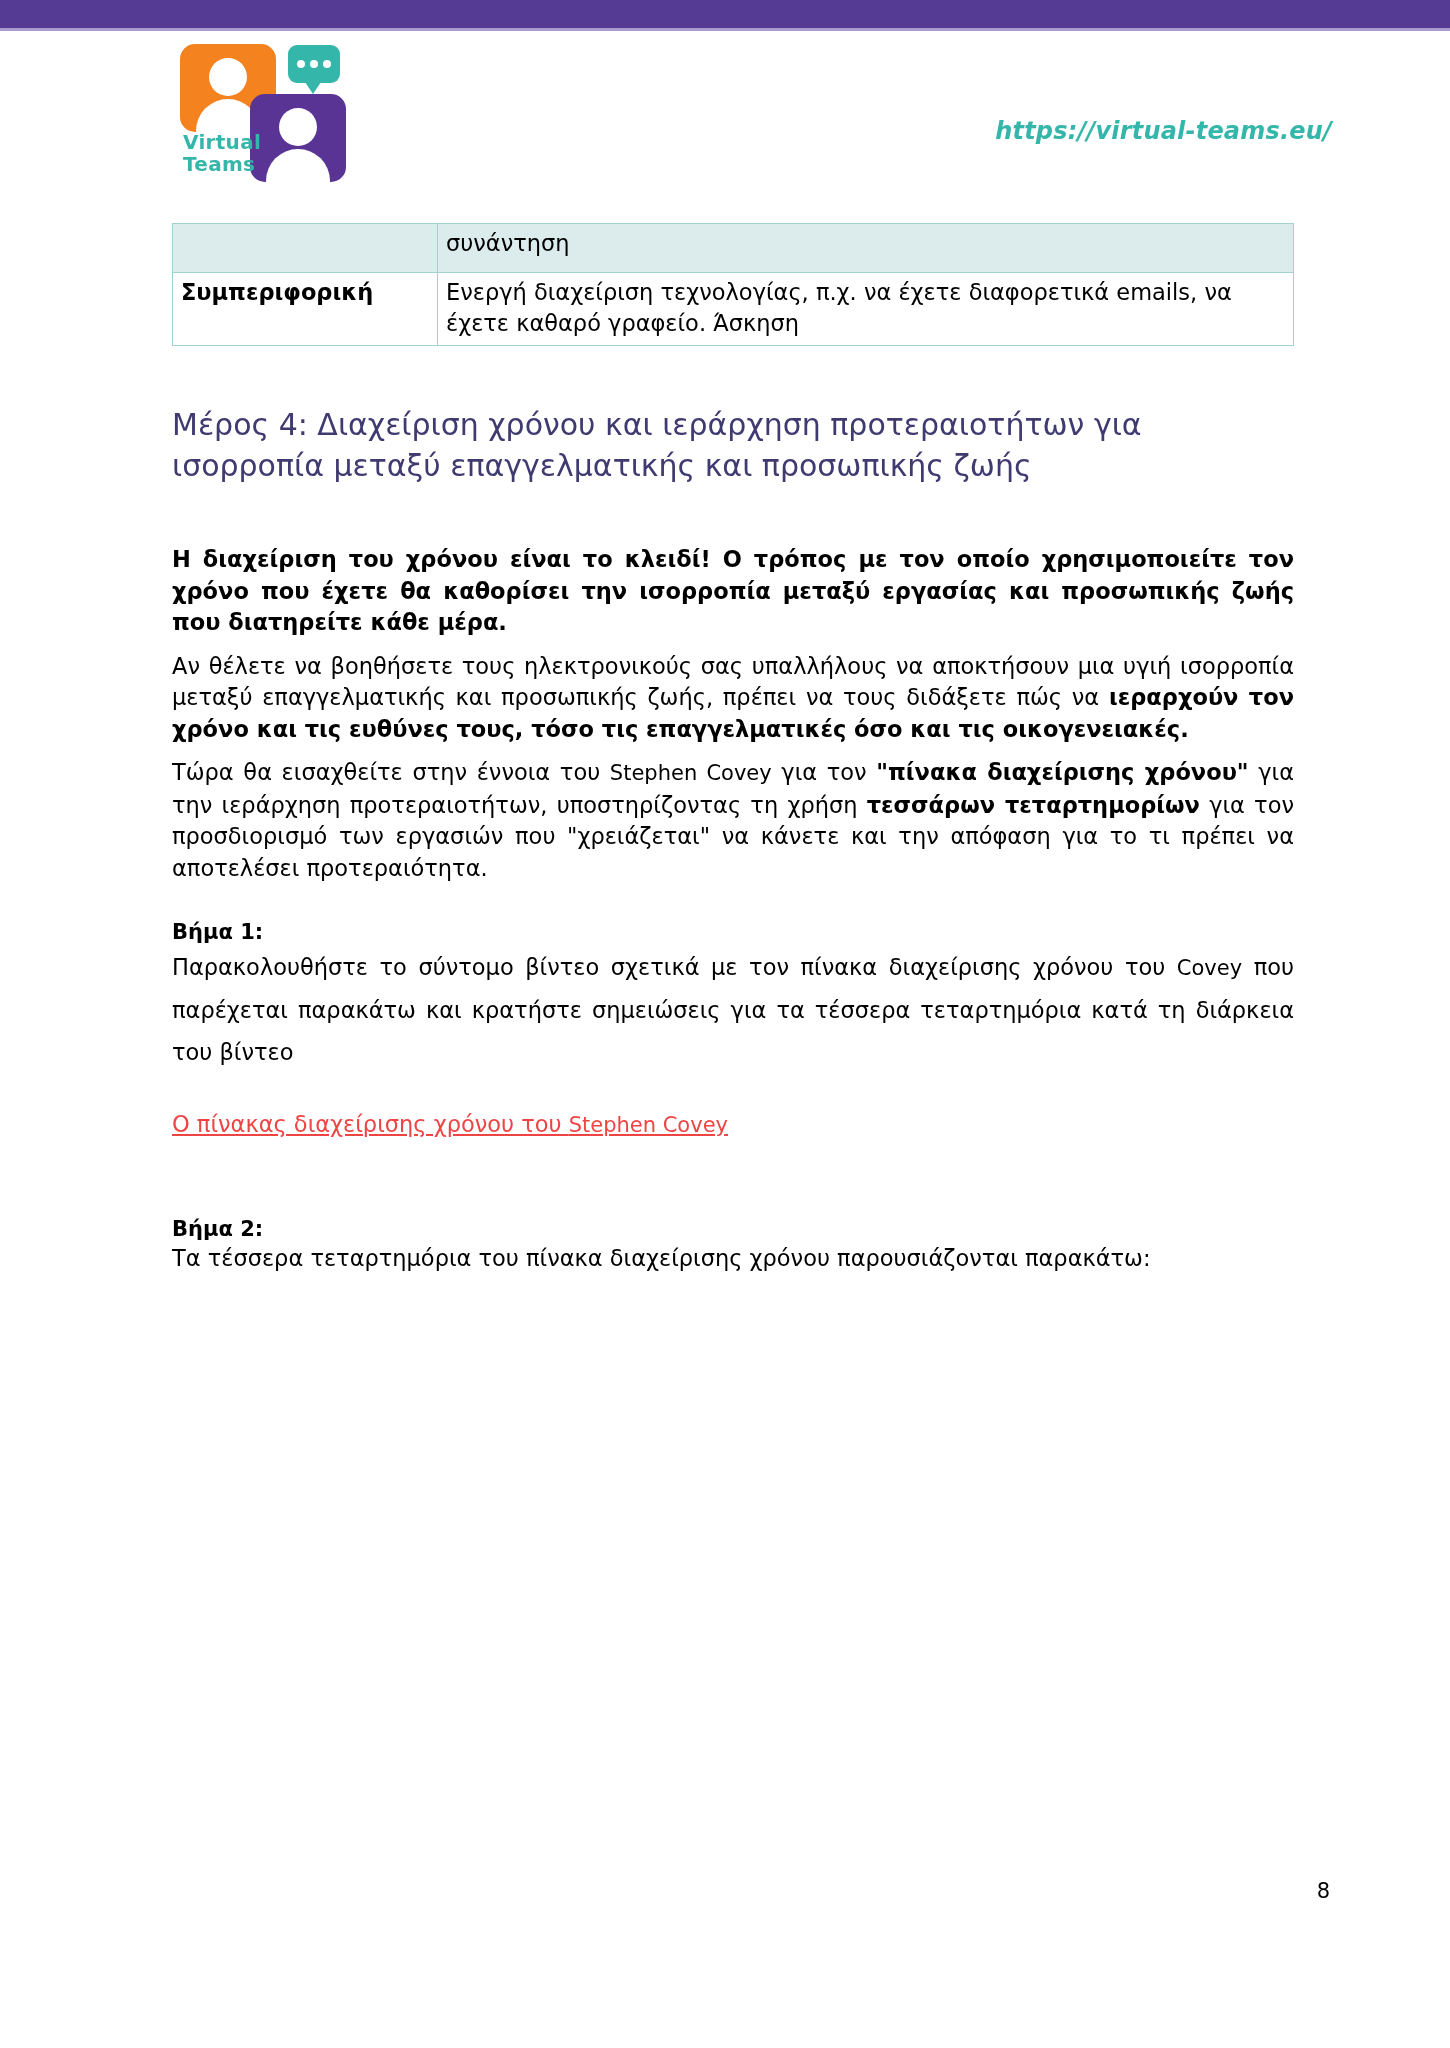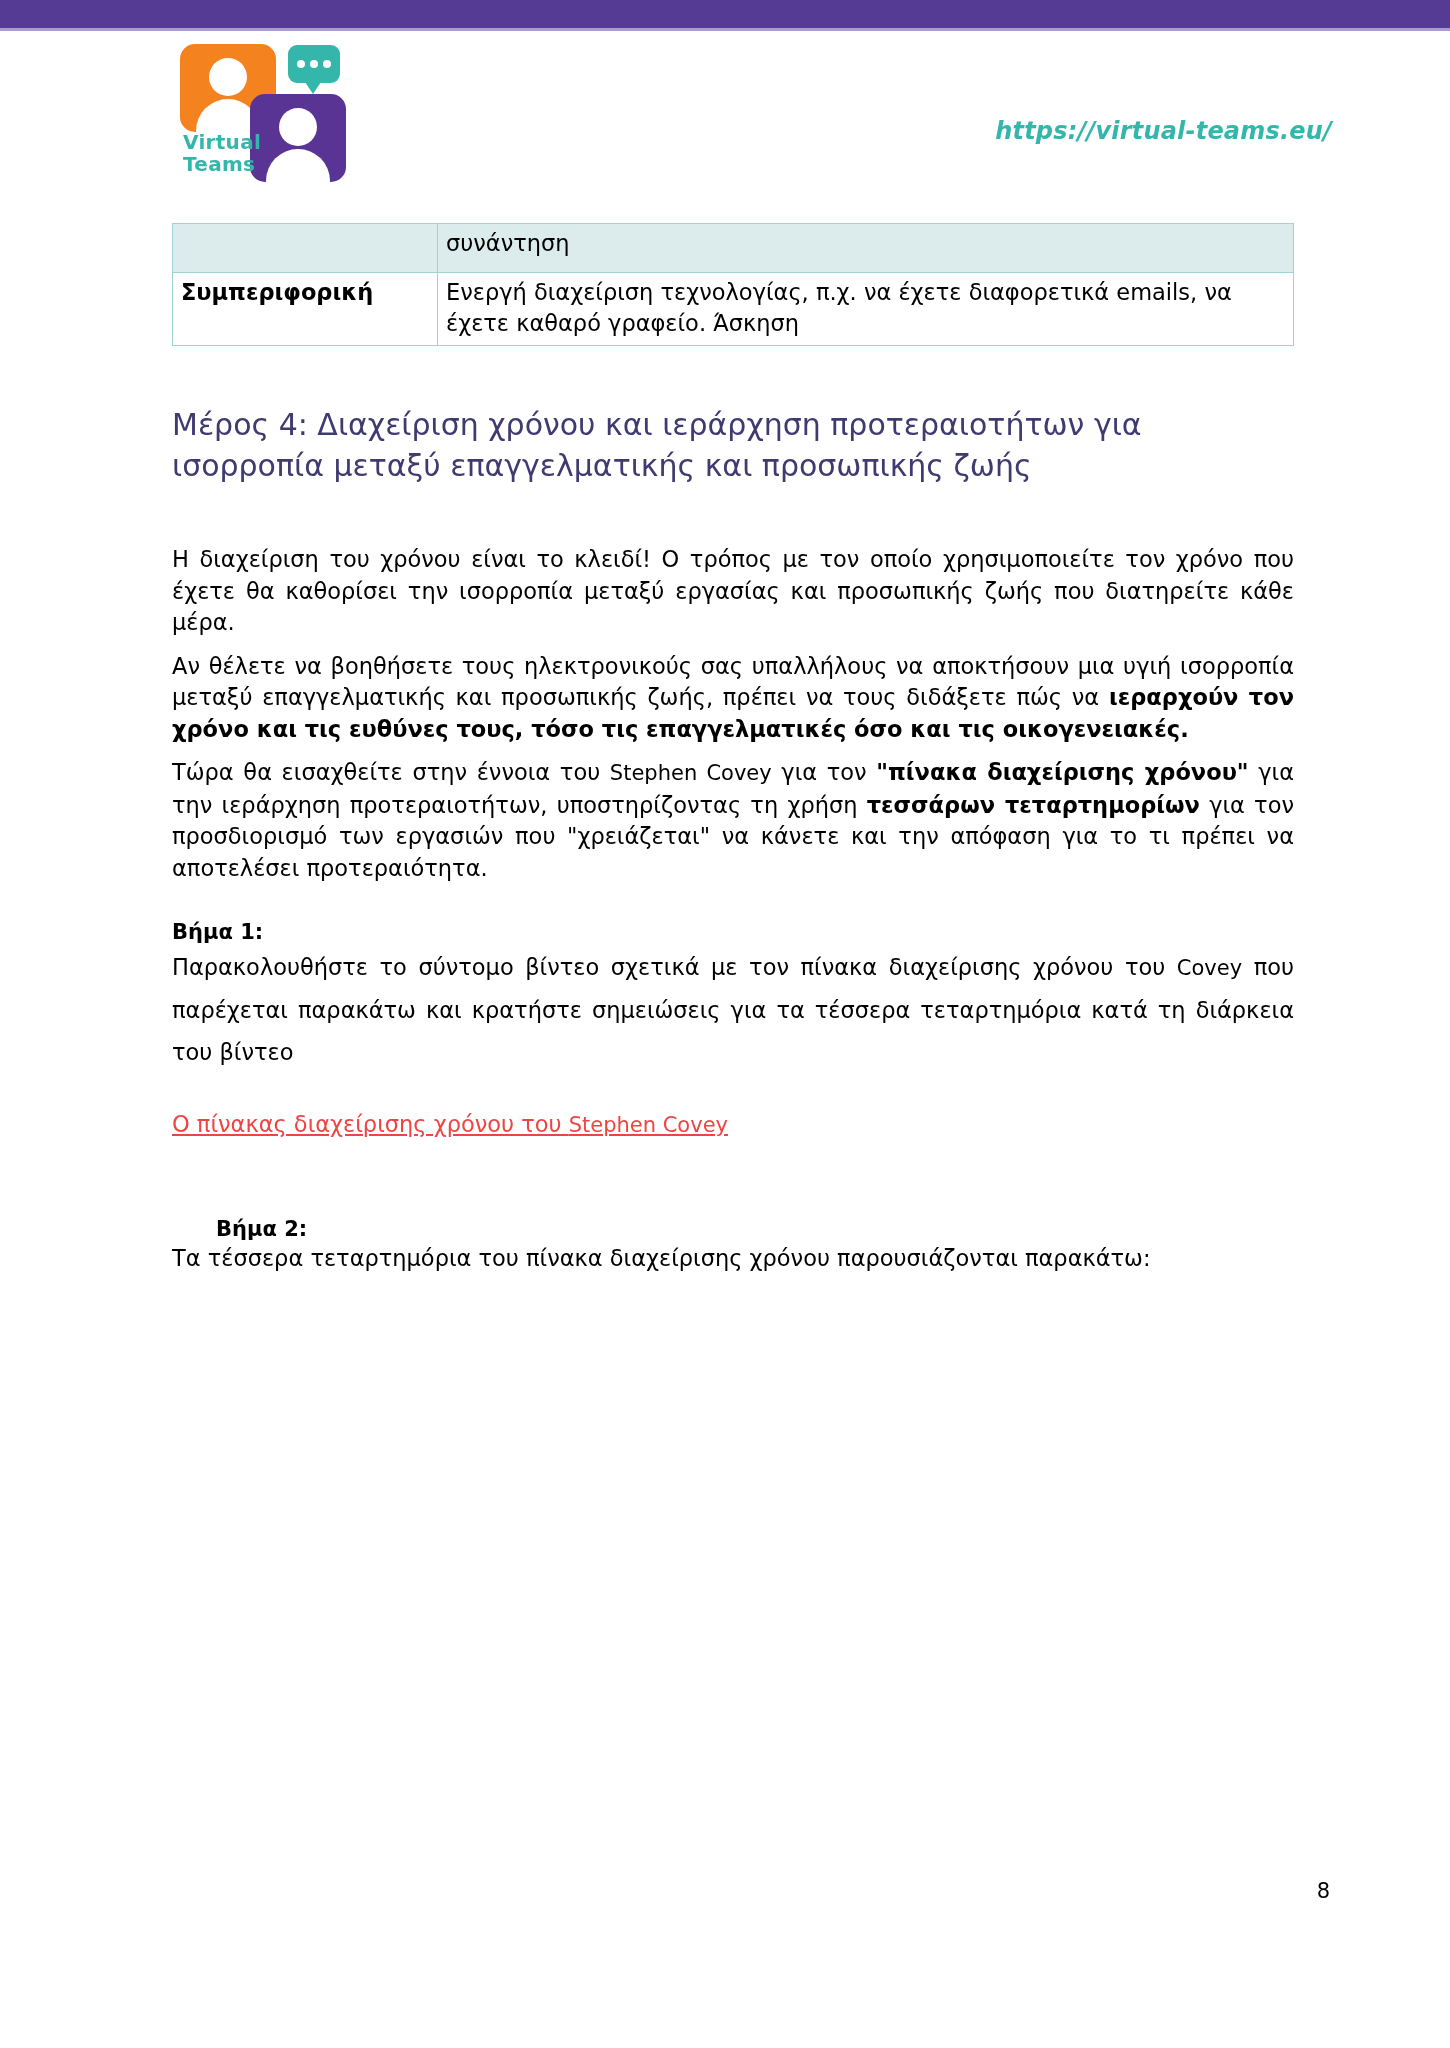--- a/index.html
+++ b/index.html
@@ -184,21 +184,21 @@
   
   .para {
     color: #000000;
     font-size: 22.5px;
     line-height: 31.5px;
     margin-top: 12px;
     text-align: justify;
     width: 1122px;
     font-family: "DejaVu Sans", sans-serif;
   }
-  .para.first { margin-top: 58px; }
+  .para.first { margin-top: 58px; font-weight: bold; }
   .para b { font-weight: bold; }
   .para .sm { font-size: 21px; }
 
   .step-label {
     font-weight: bold;
     font-size: 21px;
     color: #000;
     margin-top: 36px;
     font-family: "DejaVu Sans", sans-serif;
   }
@@ -304,20 +304,20 @@
     
     <div class="step-label">Βήμα 1:</div>
     <div class="step-body">
       <span>Παρακολουθήστε το σύντομο βίντεο σχετικά με τον πίνακα διαχείρισης χρόνου του </span><span class="sm">Covey</span><span> που παρέχεται παρακάτω και κρατήστε σημειώσεις για τα τέσσερα τεταρτημόρια κατά τη διάρκεια του βίντεο</span>
     </div>
 
     
     <a class="doc-link" href="#"><span>Ο πίνακας διαχείρισης χρόνου του </span><span class="sm">Stephen Covey</span></a>
 
     
-    <div class="step-label" style="margin-top:76px;margin-left:44px;">Βήμα 2:</div>
+    <div class="step-label" style="margin-top:76px;">Βήμα 2:</div>
     <div class="step-body tight">Τα τέσσερα τεταρτημόρια του πίνακα διαχείρισης χρόνου παρουσιάζονται παρακάτω:</div>
 
   </div>
 
   <div class="page-number">8</div>
 
 </div>
 
 </body></html>

